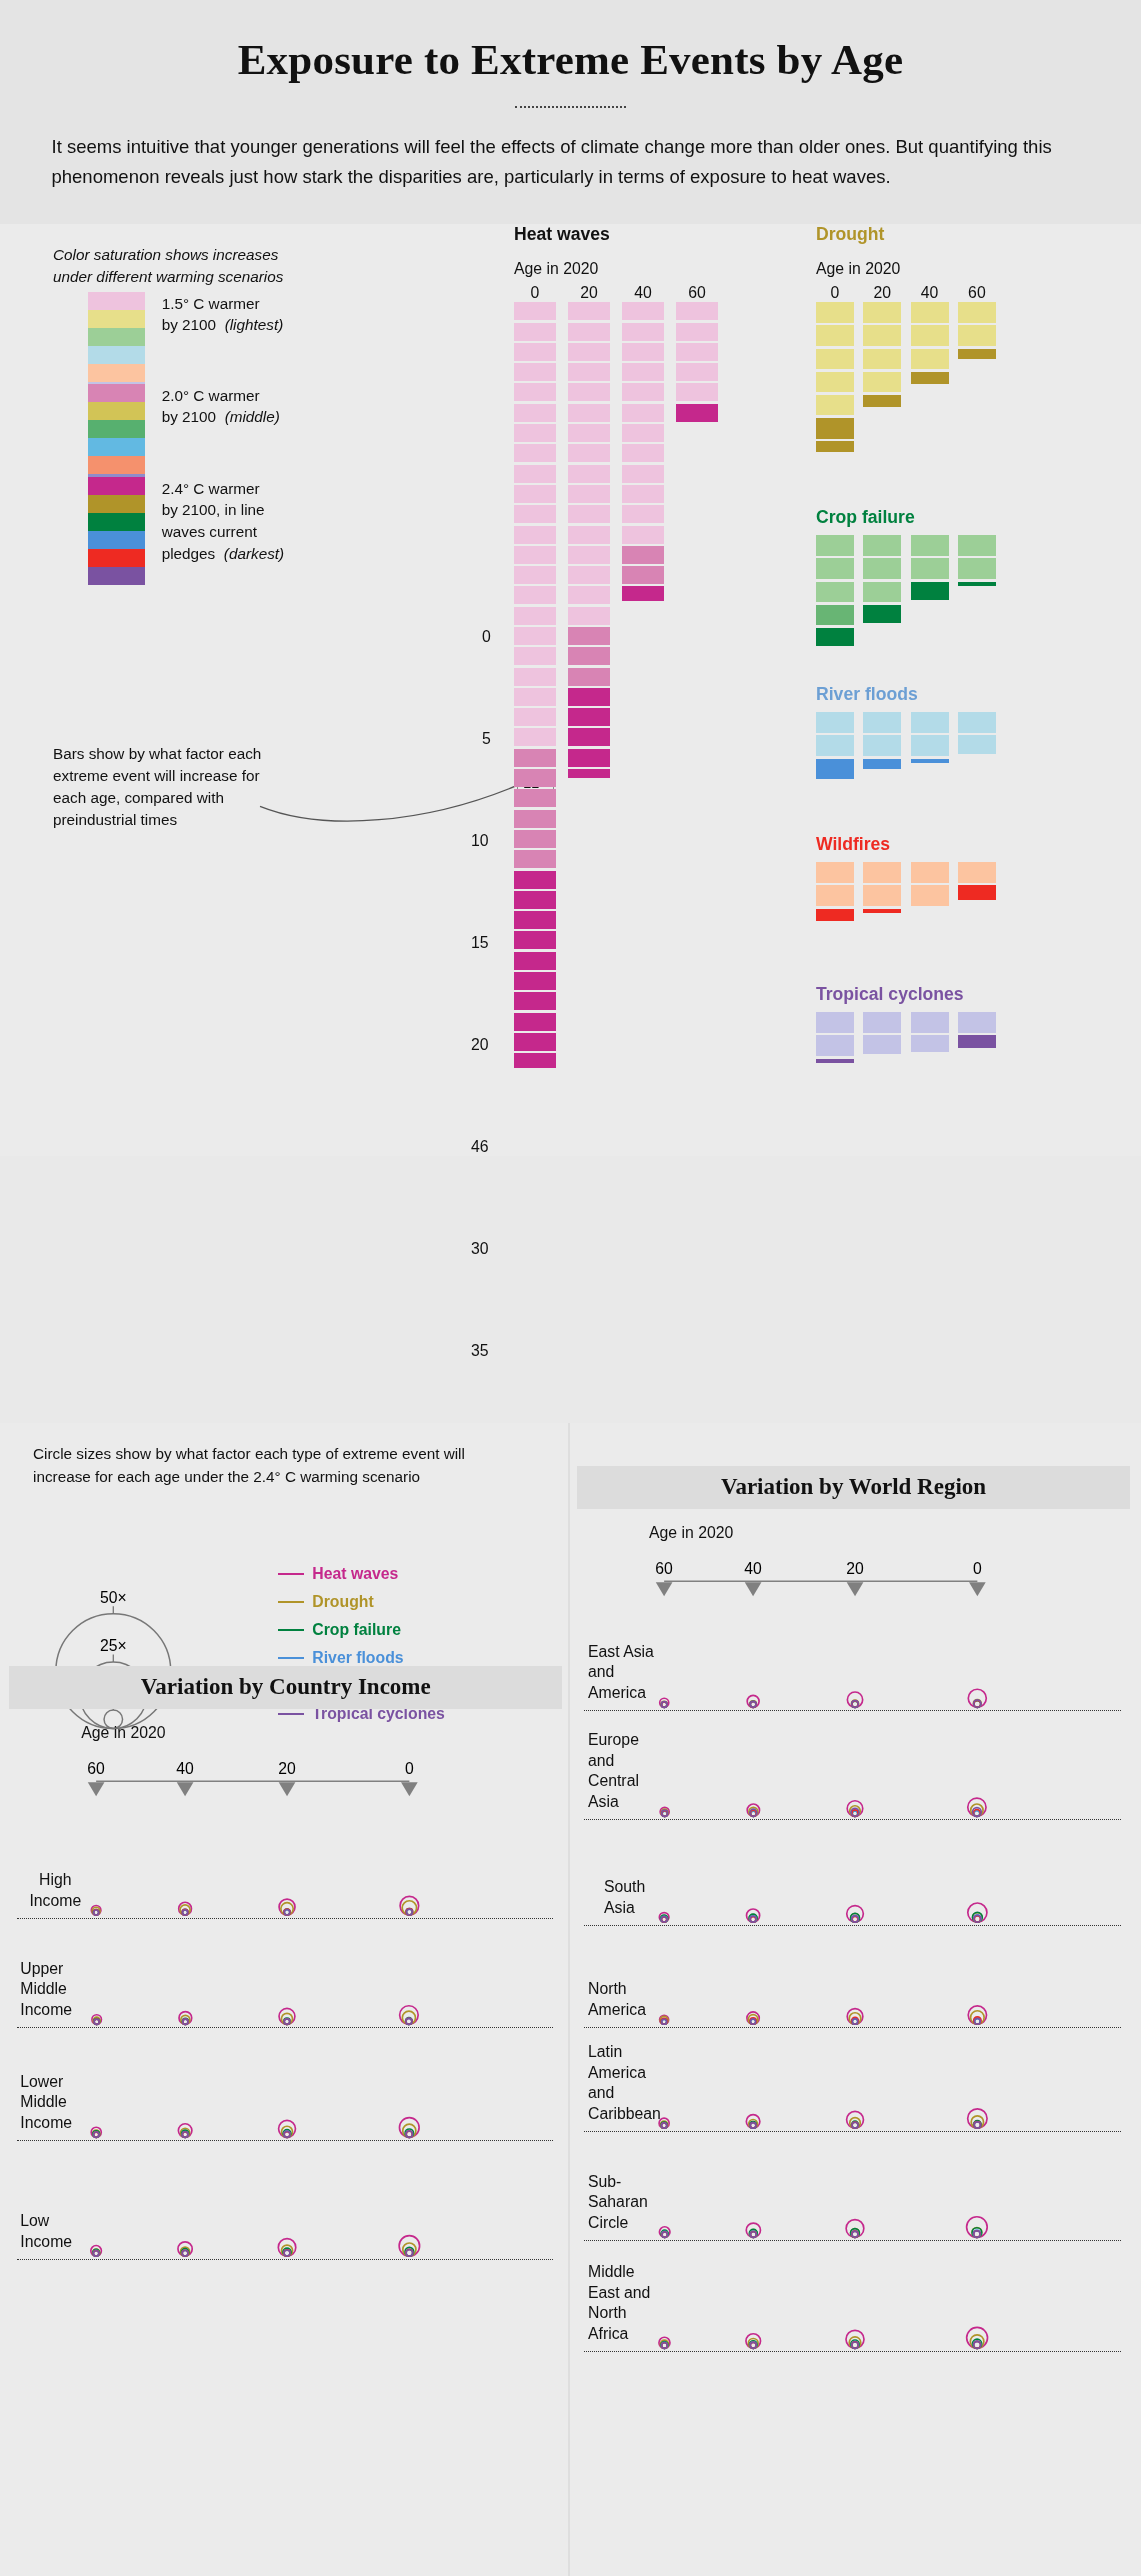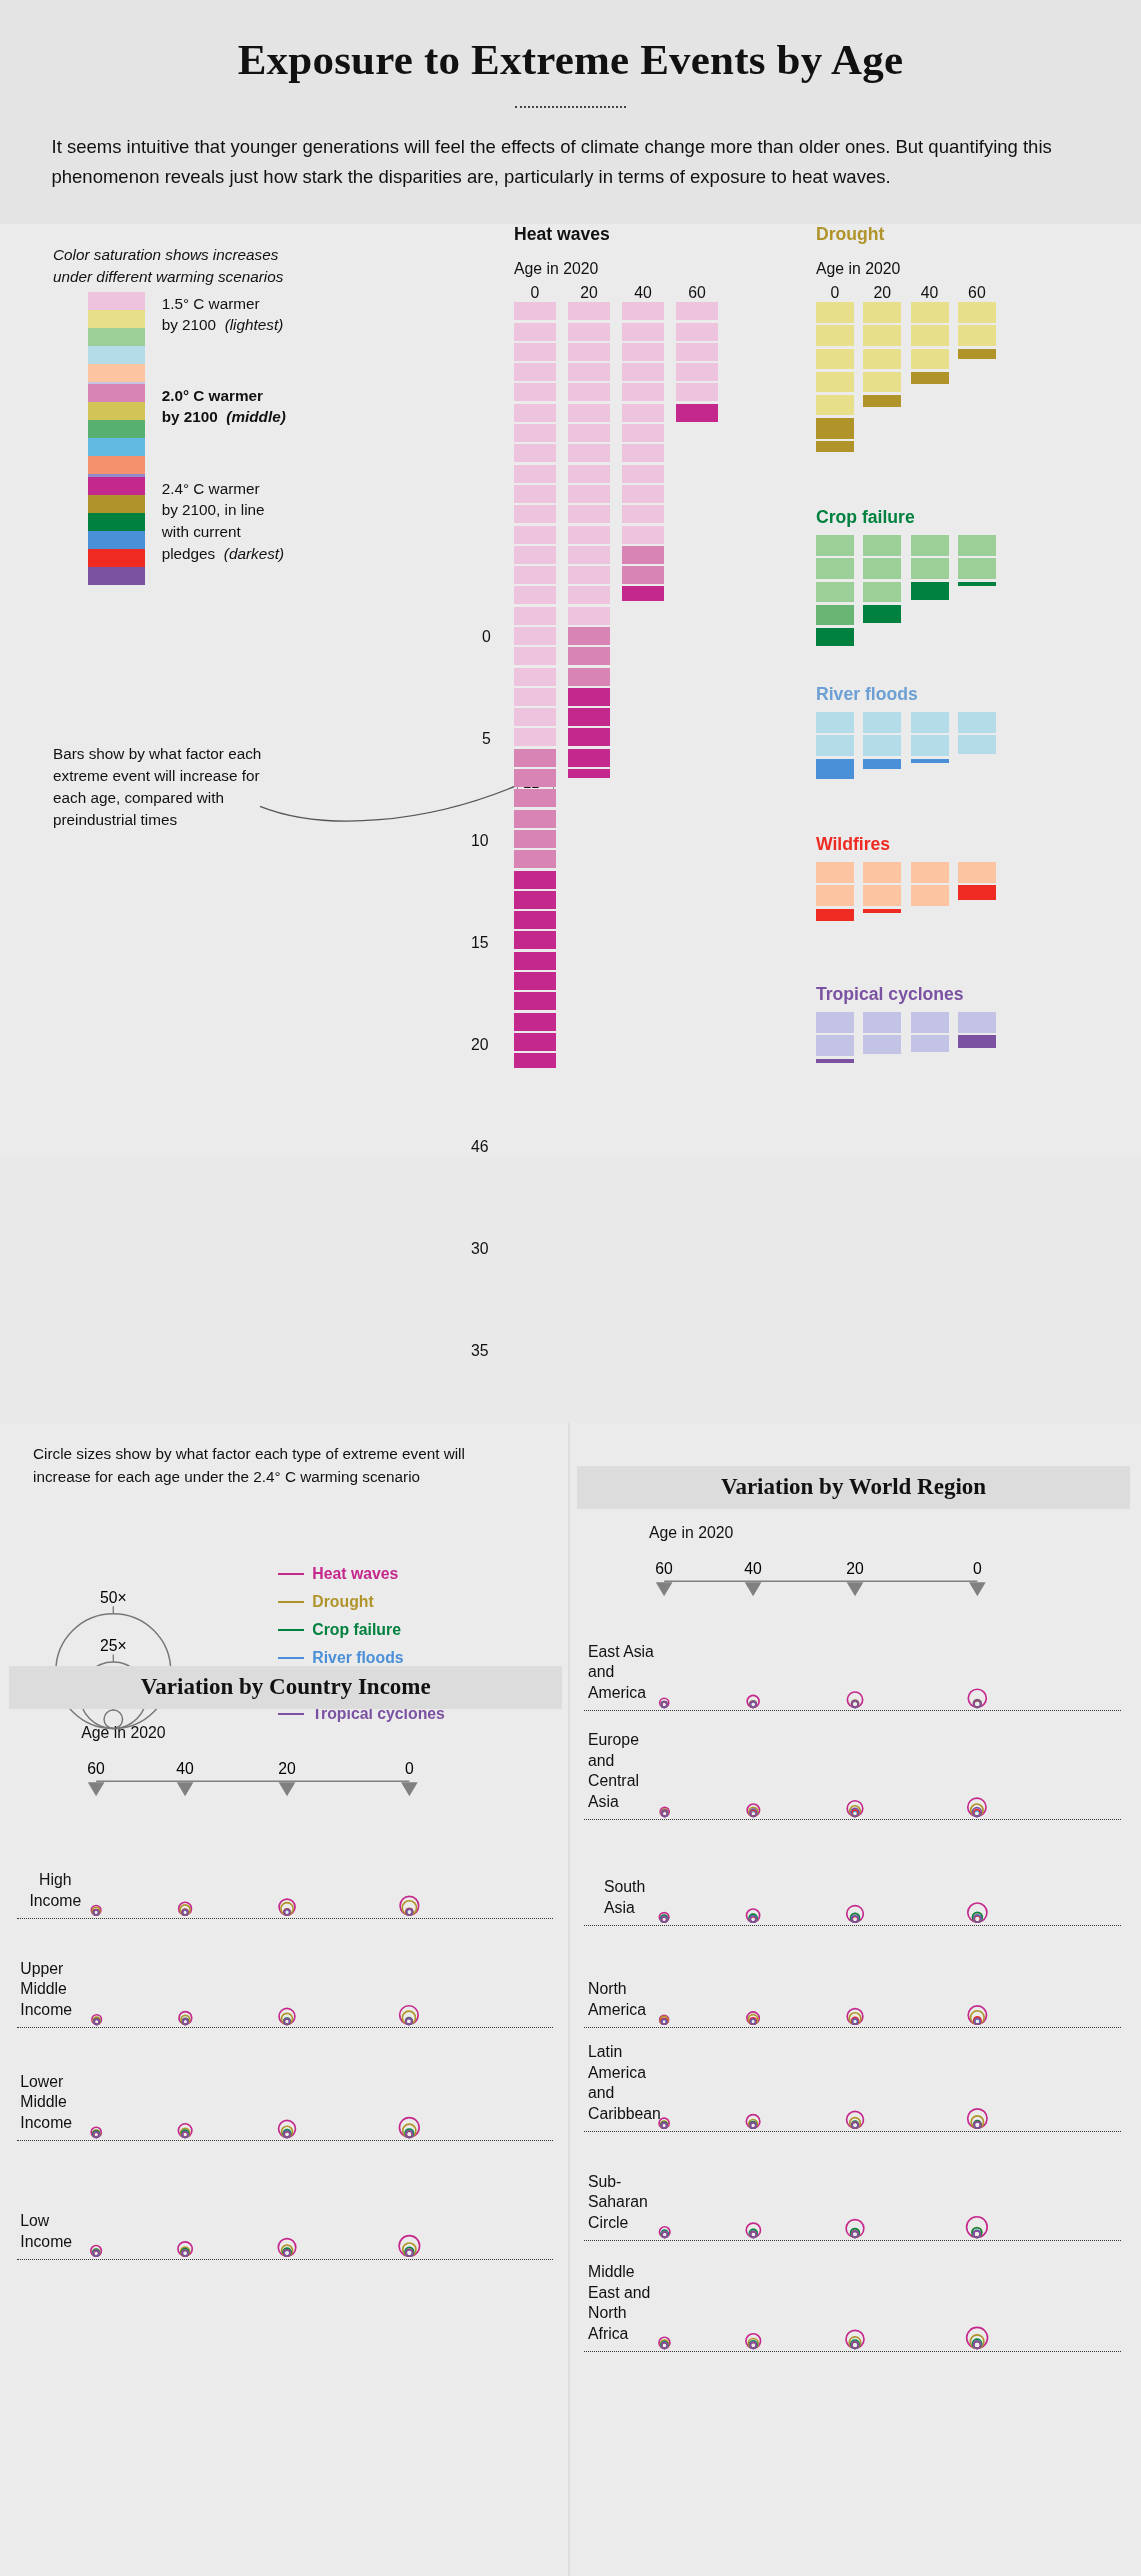--- a/index.html
+++ b/index.html
@@ -114,21 +114,21 @@
       </div>
     <div class="legendTxt">
       <div>1.5° C warmer</div>
       <div>
         <span>by 2100</span>
         &nbsp;<i>(lightest)</i>
       </div>
     </div>
   </div>
 
-  <div class="legendBlock" id="lg1" style="left:88px; top:160px;font-weight:bold;">
+  <div class="legendBlock" id="lg1" style="left:88px; top:160px;">
     <div class="swatchCol">
         <div style="background: rgb(216, 132, 180);"></div>
         <div style="background: rgb(210, 196, 86);"></div>
         <div style="background: rgb(87, 176, 111);"></div>
         <div style="background: rgb(98, 185, 226);"></div>
         <div style="background: rgb(245, 145, 109);"></div>
         <div style="background: rgb(143, 140, 203);"></div>
       </div>
     <div class="legendTxt">
       <div>2.0° C warmer</div>
@@ -144,21 +144,21 @@
         <div style="background: rgb(197, 40, 140);"></div>
         <div style="background: rgb(176, 148, 41);"></div>
         <div style="background: rgb(0, 129, 63);"></div>
         <div style="background: rgb(74, 144, 217);"></div>
         <div style="background: rgb(238, 42, 34);"></div>
         <div style="background: rgb(122, 82, 161);"></div>
       </div>
     <div class="legendTxt">
       <div>2.4° C warmer</div>
       <div>by 2100, in line</div>
-      <div>with current</div>
+      <div>waves current</div>
       <div>
         <span>pledges</span>
         &nbsp;<i>(darkest)</i>
       </div>
     </div>
   </div>
 
   <div id="barsNote">Bars show by what factor each extreme event will increase for each age, compared with preindustrial times</div>
 
   <div class="calloutBox" id="callout" style="left:517px; top:549px;">22×</div>

